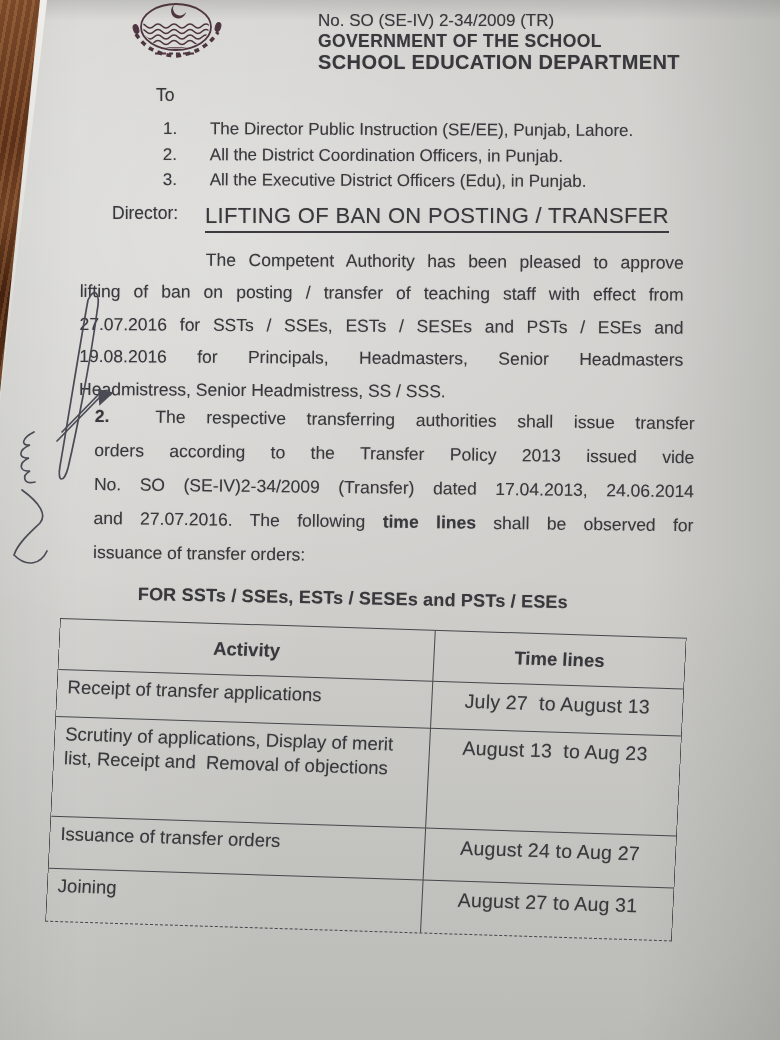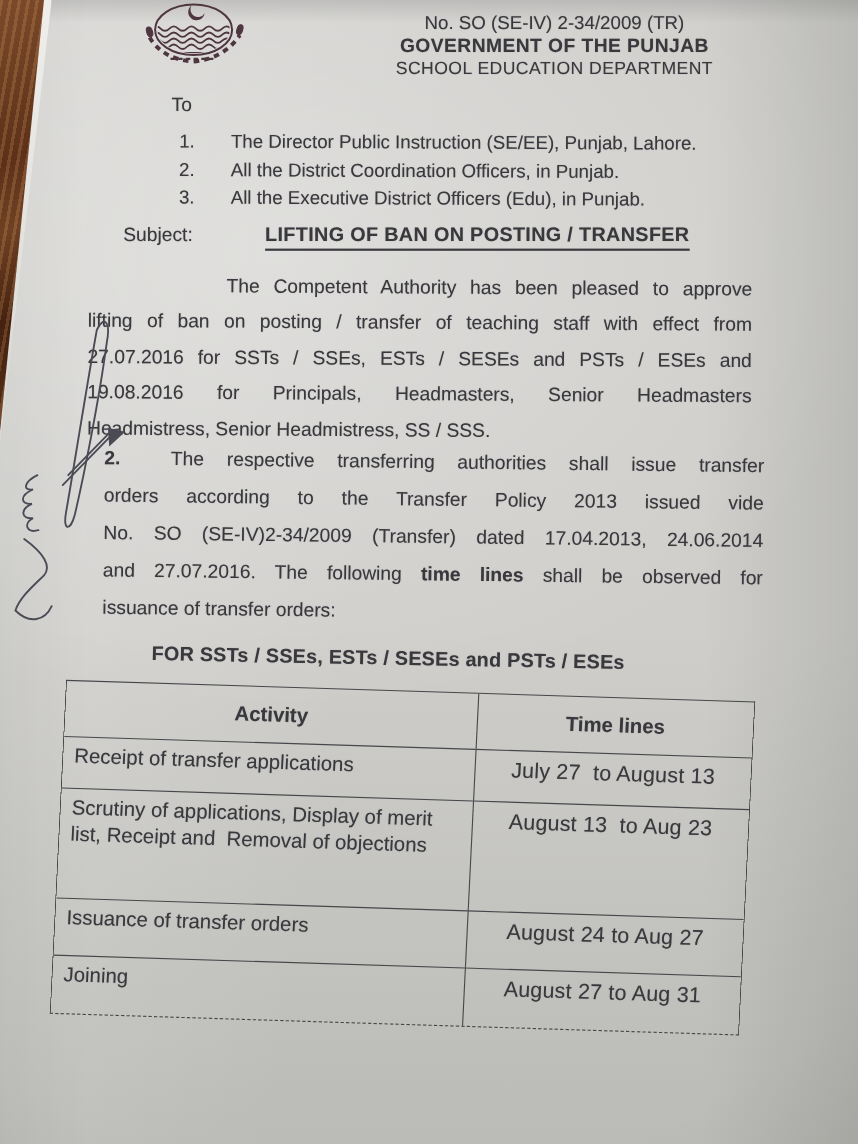--- a/index.html
+++ b/index.html
@@ -19,32 +19,32 @@
   }
   .paper-edge{position:absolute;left:0;top:0;width:70px;height:410px;z-index:1;
     clip-path:polygon(0 0,47px 0,0 404px);
     background:linear-gradient(#efeeea,#d8d7d3);}
   .wood{position:absolute;left:0;top:0;width:60px;height:400px;z-index:2;
     clip-path:polygon(0 0,40px 0,0 392px);
     background:
       repeating-linear-gradient(100deg, rgba(255,186,120,.18) 0 3px, rgba(0,0,0,0) 3px 8px),
       linear-gradient(160deg,#7b4a2a 0%,#5c3119 35%,#6f4124 50%,#44220f 70%,#5d351e 100%);}
   .emblem{position:absolute;left:128px;top:-2px;z-index:3;}
-  .hdr{position:absolute;left:318px;top:10px;width:372px;text-align:center;line-height:21px;}
+  .hdr{position:absolute;left:318px;top:10px;width:372px;text-align:left;line-height:21px;}
   .hdr .ref{font-size:17px;}
   .hdr .gov{font-size:17.5px;font-weight:bold;letter-spacing:.4px;}
-  .hdr .dept{font-size:16px;font-weight:normal;letter-spacing:.4px;}
+  .hdr .dept{font-size:20px;font-weight:bold;letter-spacing:.4px;}
   .hdr .date{font-size:16.5px;}
   .to{position:absolute;left:116px;top:85px;font-size:17.5px;margin-left:40px;}
   .recips{position:absolute;left:163px;top:116px;width:540px;transform:rotate(.25deg);transform-origin:0 0;}
   .recips .row{display:flex;line-height:25.5px;font-size:17px;}
   .recips .num{width:47px;flex:none;}
   .subj{position:absolute;left:112px;top:203px;width:620px;font-size:17.5px;display:flex;}
   .subj .lbl{width:93px;flex:none;}
-  .subj .txt{font-weight:bold;font-size:18px;letter-spacing:.3px;border-bottom:2.2px solid #3a3a3f;padding-bottom:2px;margin-left:36px;}
+  .subj .txt{font-weight:normal;font-size:22px;letter-spacing:.3px;border-bottom:2.2px solid #3a3a3f;padding-bottom:2px;}
   .para{position:absolute;font-size:17.5px;}
   .para .ln{text-align:justify;text-align-last:justify;}
   .para .ln.last{text-align-last:left;}
   .p1{left:80px;top:243px;width:604px;line-height:32.4px;transform:rotate(.35deg);transform-origin:0 0;}
   .p1 .ln.first{padding-left:126px;}
   .p2{left:95px;top:399px;width:600px;line-height:34px;transform:rotate(.7deg);transform-origin:0 0;}
   .p2 .pnum{font-weight:bold;}
   .p2 .tab{display:inline-block;width:46px;}
   .bold{font-weight:bold;}
   .tbl-title{position:absolute;left:138px;top:584px;font-size:18px;font-weight:bold;letter-spacing:.2px;
@@ -89,21 +89,21 @@
     <g stroke="#4e3640" fill="none">
       <path d="M8 36 Q 20 56 48 58 Q 76 55 90 34" stroke-width="3.6" stroke-dasharray="5 4.5"></path>
       <ellipse cx="8" cy="31" rx="2.6" ry="4.6" fill="#4e3640" transform="rotate(-18 8 31)"></ellipse>
       <ellipse cx="90" cy="29" rx="2.6" ry="4.6" fill="#4e3640" transform="rotate(18 90 29)"></ellipse>
       <path d="M27 55.5 H 69" stroke-width="2" stroke-dasharray="4 3"></path>
     </g>
   </svg>
 
   <div class="hdr">
     <div class="ref">No. SO (SE-IV) 2-34/2009 (TR)</div>
-    <div class="gov">GOVERNMENT OF THE PUNJAB</div>
+    <div class="gov">GOVERNMENT OF THE SCHOOL</div>
     <div class="dept">SCHOOL EDUCATION DEPARTMENT</div>
   </div>
 
   <div class="to">To</div>
 
   <div class="recips">
     <div class="row">
       <span class="num">1.</span>
       <span>The Director Public Instruction (SE/EE), Punjab, Lahore.</span>
     </div>
@@ -111,21 +111,21 @@
       <span class="num">2.</span>
       <span>All the District Coordination Officers, in Punjab.</span>
     </div>
     <div class="row">
       <span class="num">3.</span>
       <span>All the Executive District Officers (Edu), in Punjab.</span>
     </div>
   </div>
 
   <div class="subj">
-    <span class="lbl">Subject:</span>
+    <span class="lbl">Director:</span>
     <span class="txt">LIFTING OF BAN ON POSTING / TRANSFER</span>
   </div>
 
   <div class="para p1">
     <div class="ln first">The Competent Authority has been pleased to approve</div>
     <div class="ln">lifting of ban on posting / transfer of teaching staff with effect from</div>
     <div class="ln">27.07.2016 for SSTs / SSEs, ESTs / SESEs and PSTs / ESEs and</div>
     <div class="ln">19.08.2016 for Principals, Headmasters, Senior Headmasters</div>
     <div class="ln last">Headmistress, Senior Headmistress, SS / SSS.</div>
   </div>

